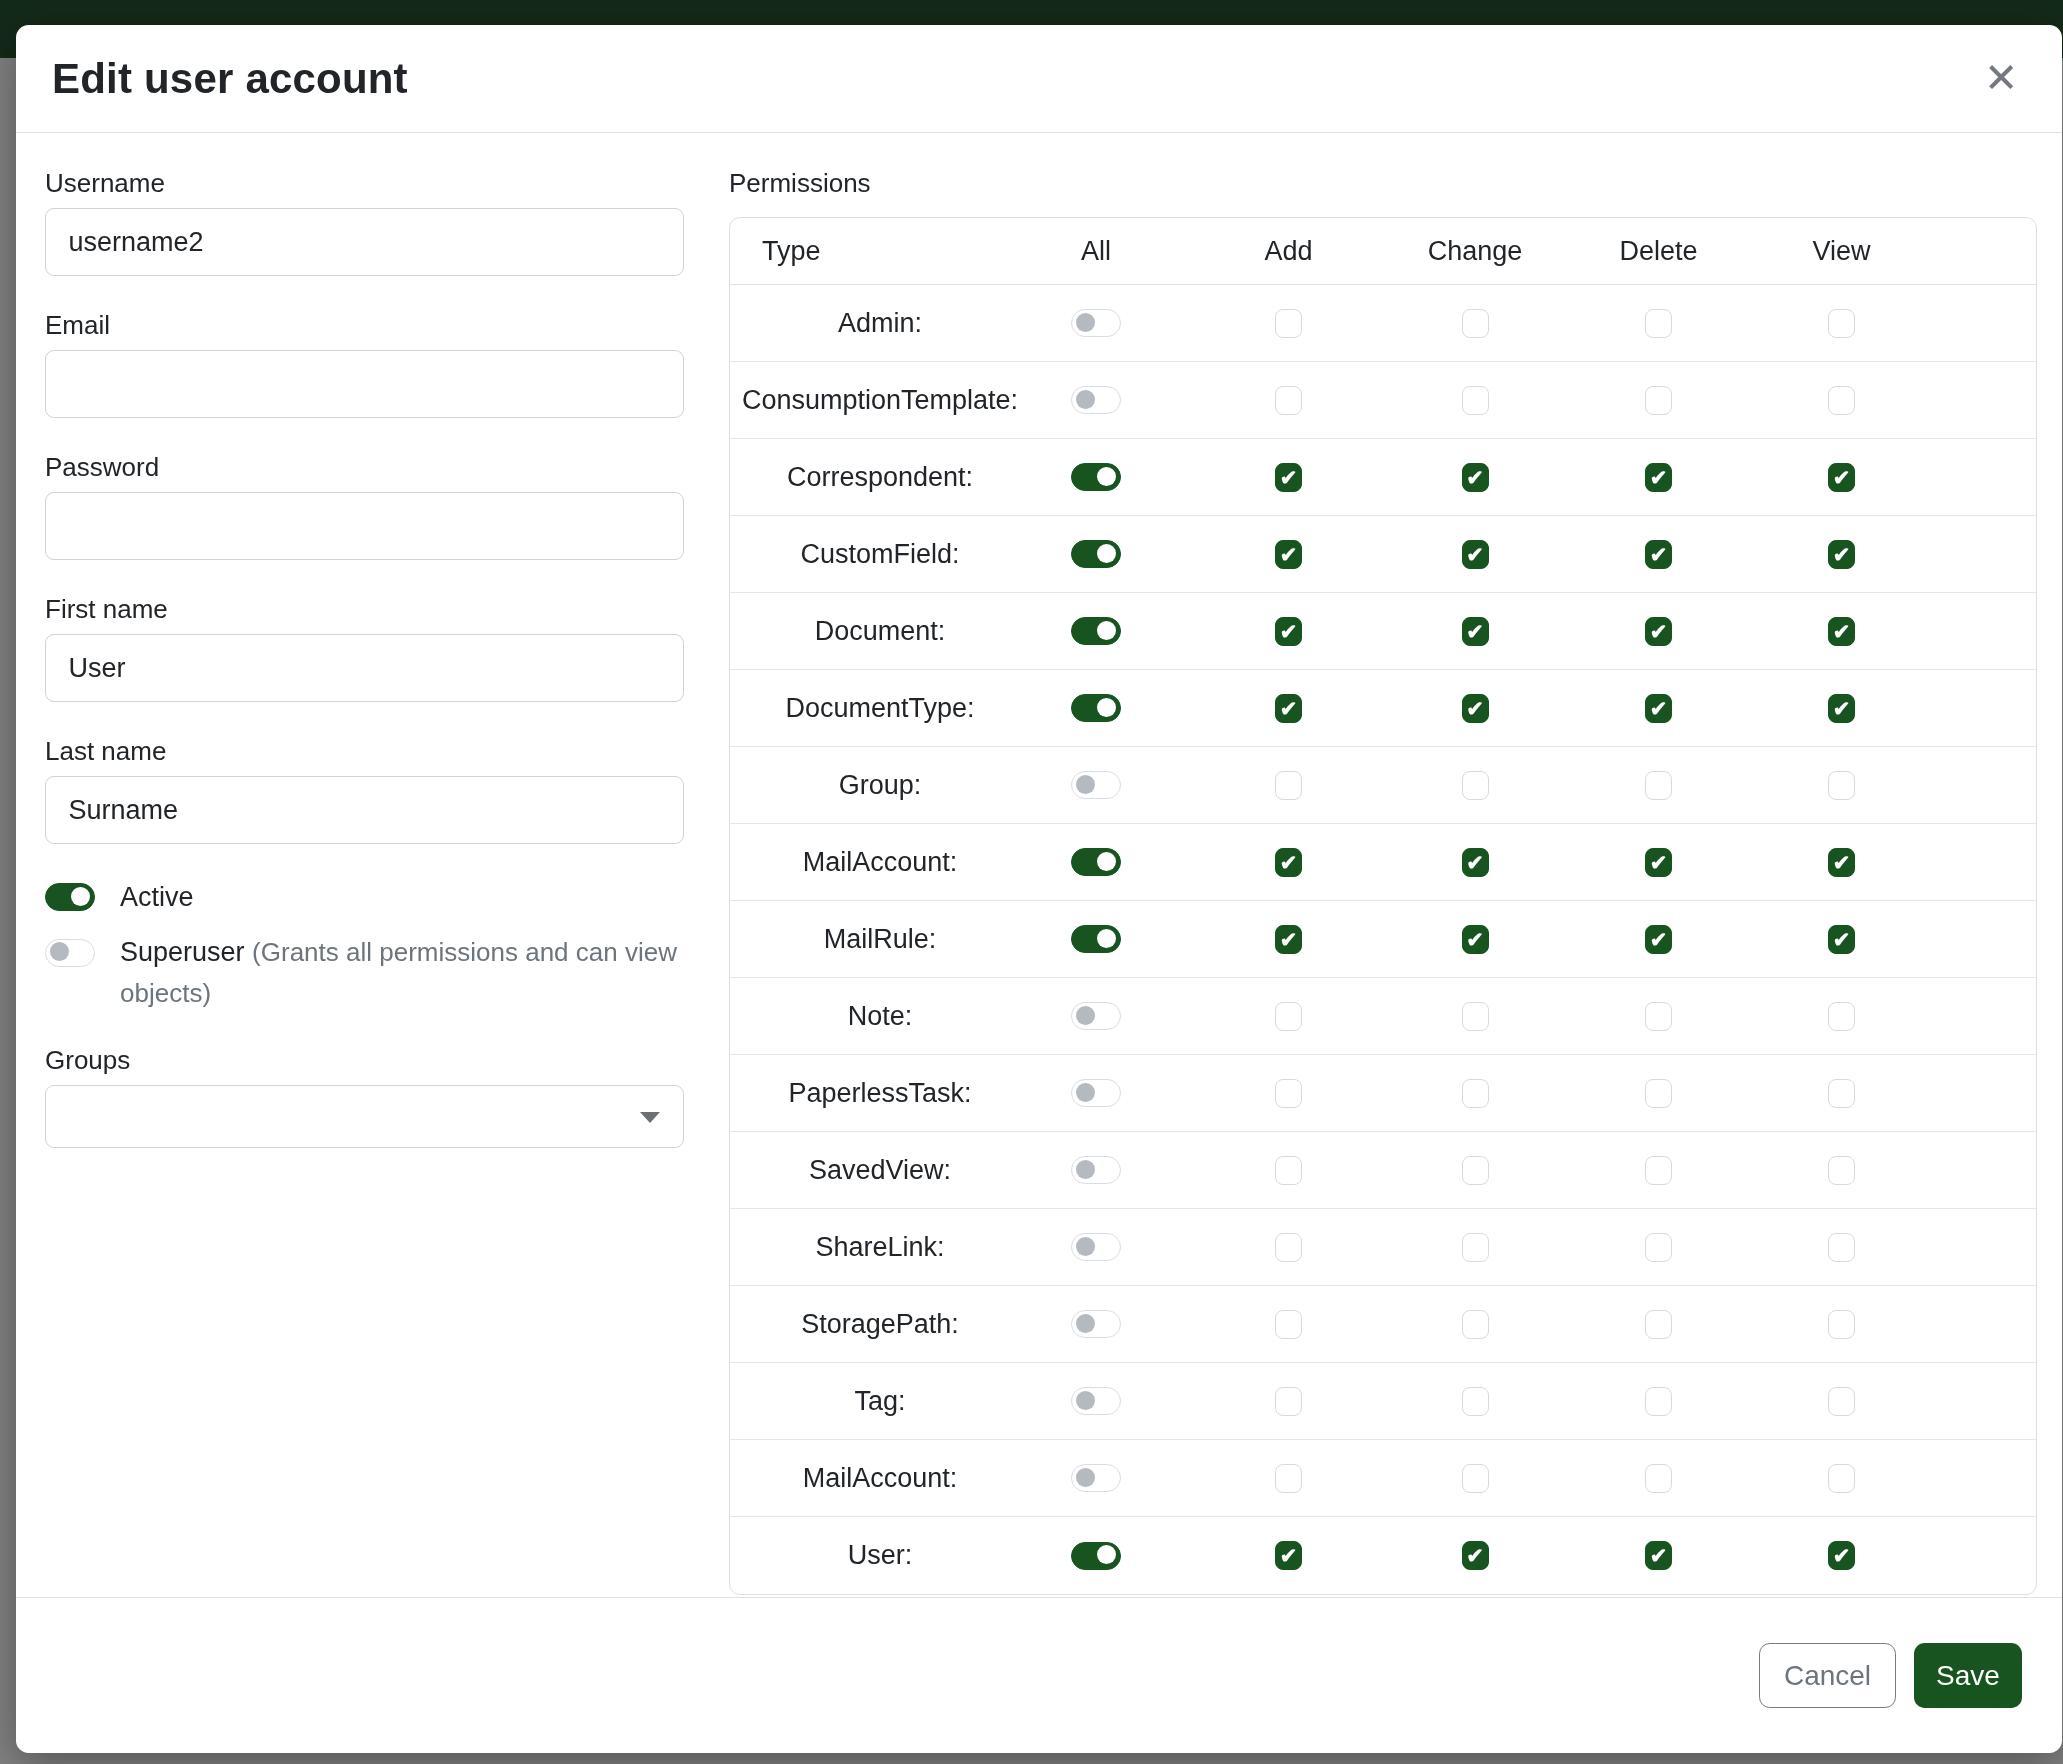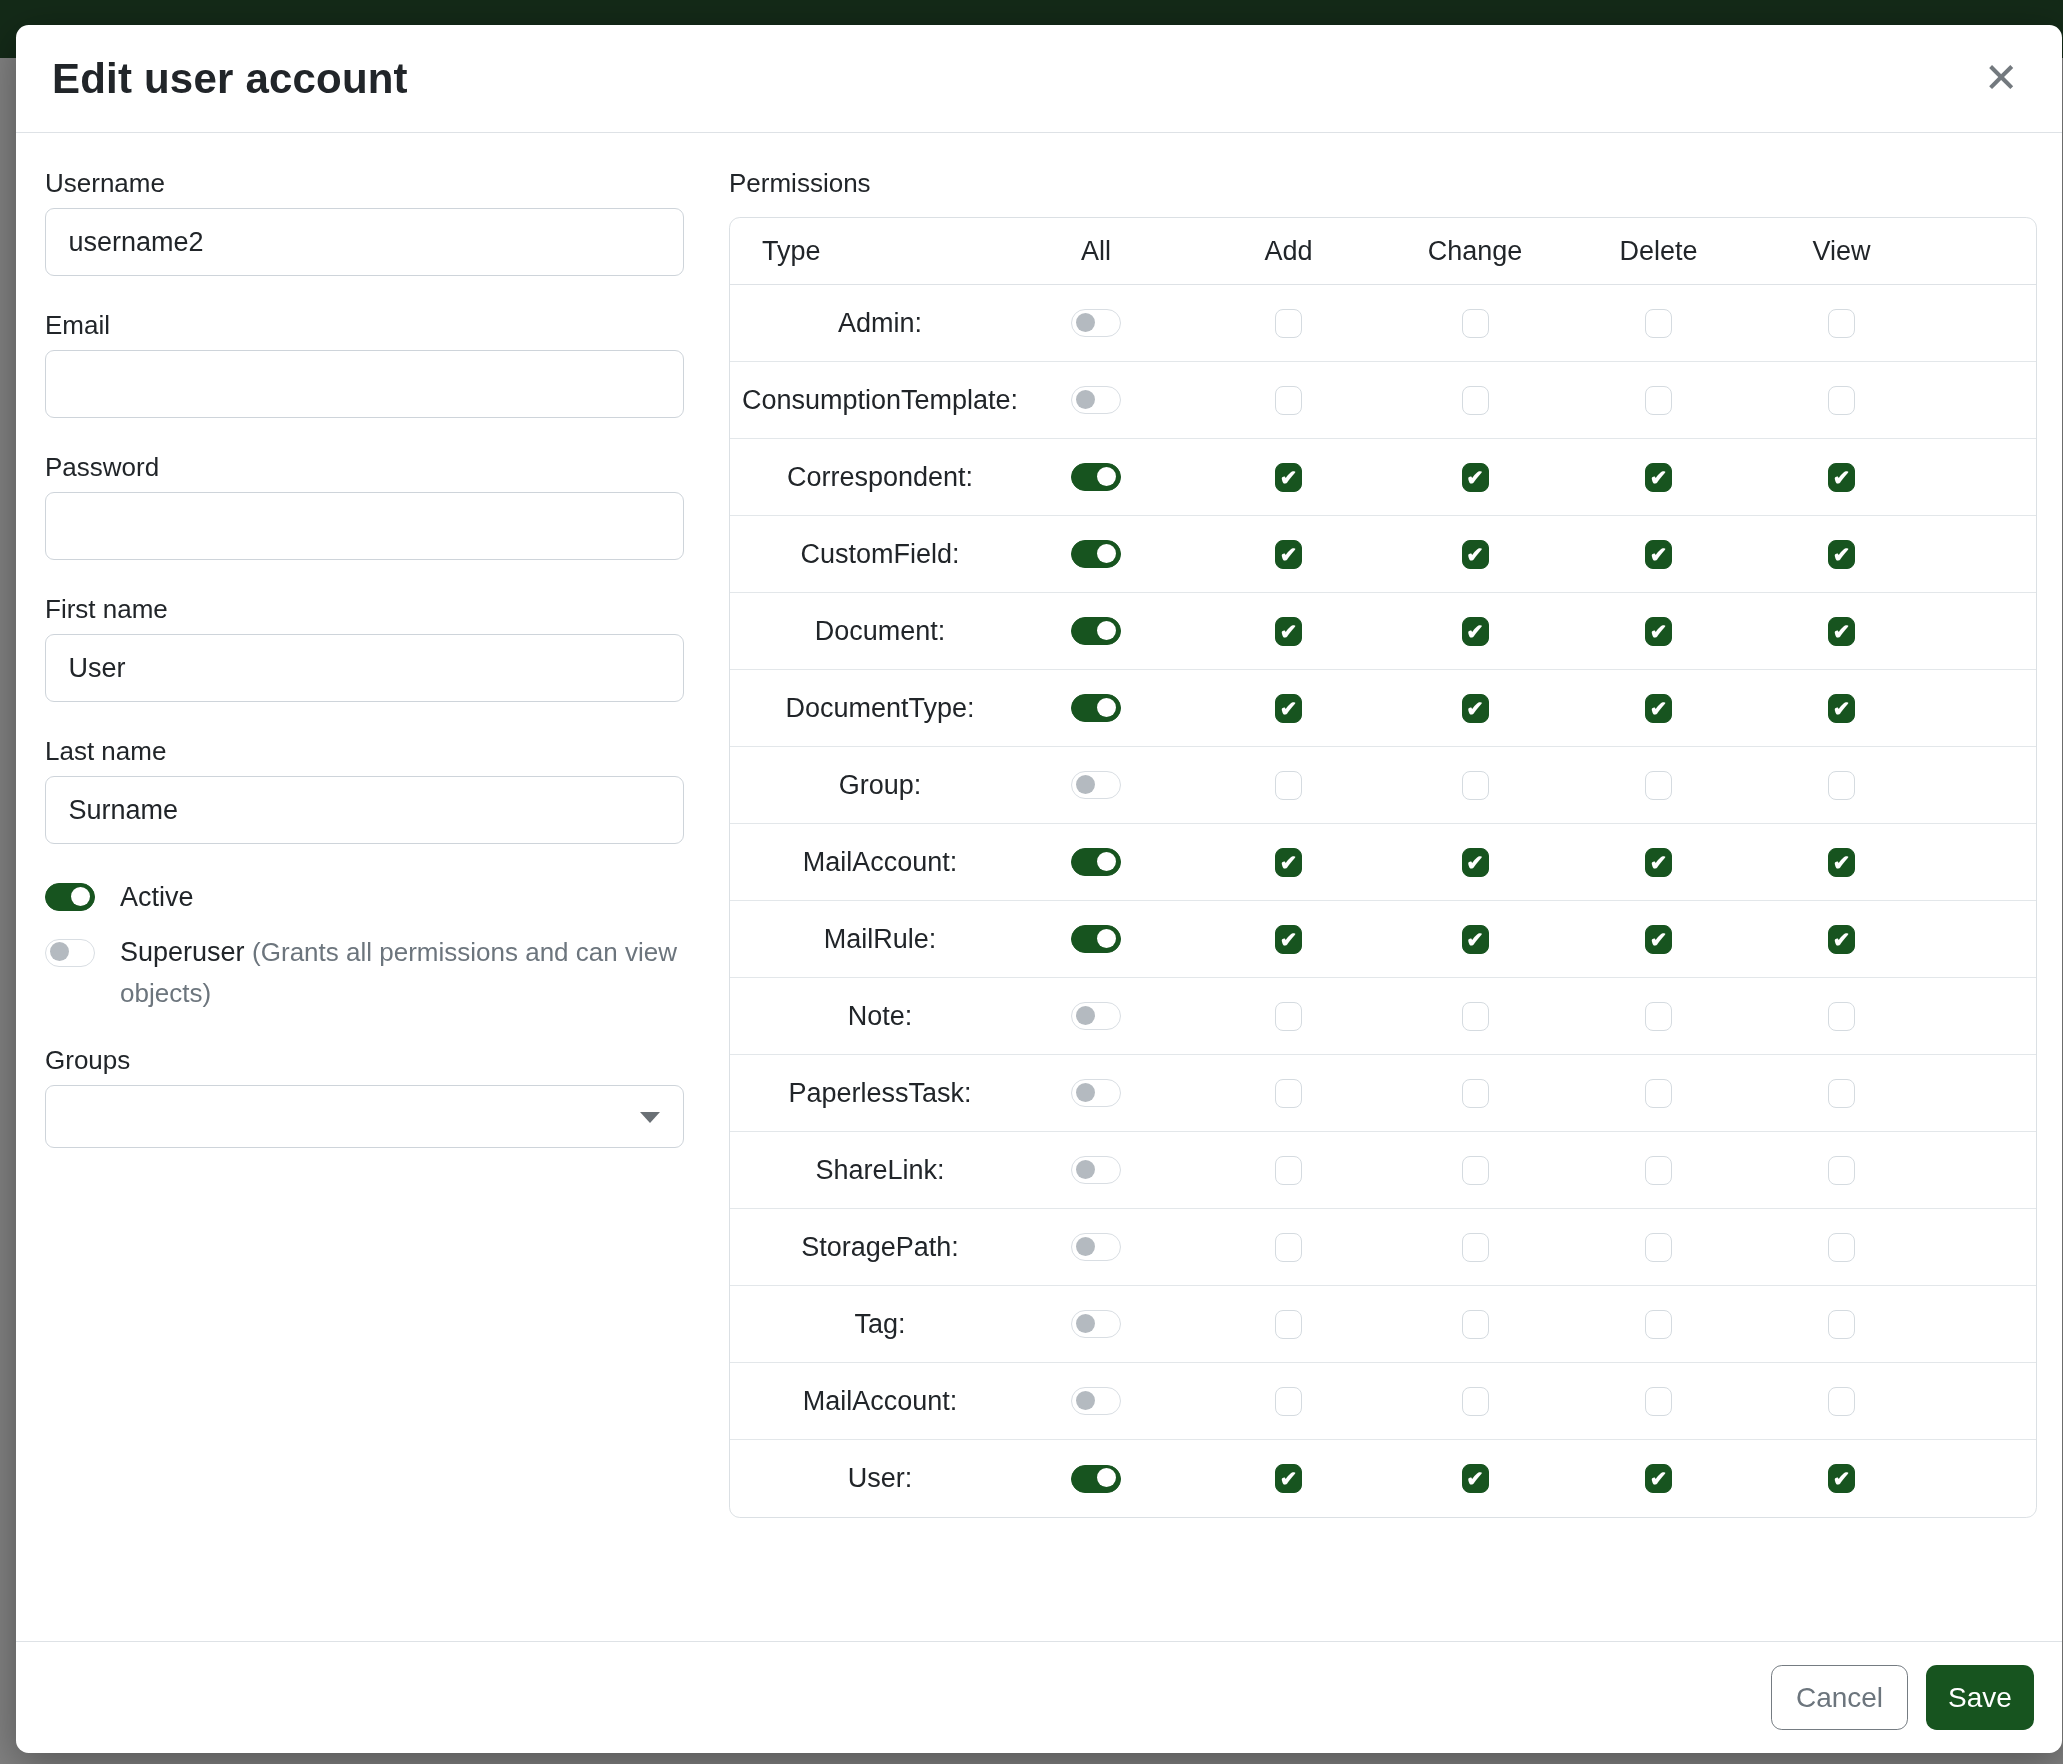--- a/index.html
+++ b/index.html
@@ -92,24 +92,24 @@
   .cb {
     display:inline-flex; align-items:center; justify-content:center;
     width:27px; height:29px;
     border:1.8px solid #d5dbe0; border-radius:8px; background:#fff;
     color:#ffffff; font-size:21px; font-weight:700; line-height:1; cursor:pointer;
   }
   .cb.checked { background:#17541f; border-color:#17541f; }
 
   
   .modal-footer {
-    flex:0 0 auto; height:112px;
+    flex:0 0 auto; height:156px;
     border-top:1.8px solid #dee2e6;
     display:flex; justify-content:flex-end; align-items:center;
-    gap:18px; padding-right:28px;
+    gap:18px; padding-right:40px;
   }
   .btn { font-family:inherit; font-size:28px; height:65px; border-radius:10.8px; cursor:pointer; }
   .btn-cancel { width:137px; background:#fff; border:1.8px solid #757c82; color:#6c757d; }
   .btn-save   { width:108px; background:#17541f; border:none; color:#ffffff; }
 </style>
 </head>
 <body>
 
 <div class="backdrop-header"></div>
 
@@ -411,20 +411,41 @@
               </div>
               <div class="pcell">
                 <span class="cb"></span>
               </div>
               <div class="pcell">
                 <span class="cb"></span>
               </div>
               <div></div>
             </div>
             <div class="pgrid prow">
+              <div class="pcell type">SavedView:</div>
+              <div class="pcell">
+                <span class="switch">
+                  <span class="knob"></span>
+                </span>
+              </div>
+              <div class="pcell">
+                <span class="cb"></span>
+              </div>
+              <div class="pcell">
+                <span class="cb"></span>
+              </div>
+              <div class="pcell">
+                <span class="cb"></span>
+              </div>
+              <div class="pcell">
+                <span class="cb"></span>
+              </div>
+              <div></div>
+            </div>
+            <div class="pgrid prow">
               <div class="pcell type">ShareLink:</div>
               <div class="pcell">
                 <span class="switch">
                   <span class="knob"></span>
                 </span>
               </div>
               <div class="pcell">
                 <span class="cb"></span>
               </div>
               <div class="pcell">

